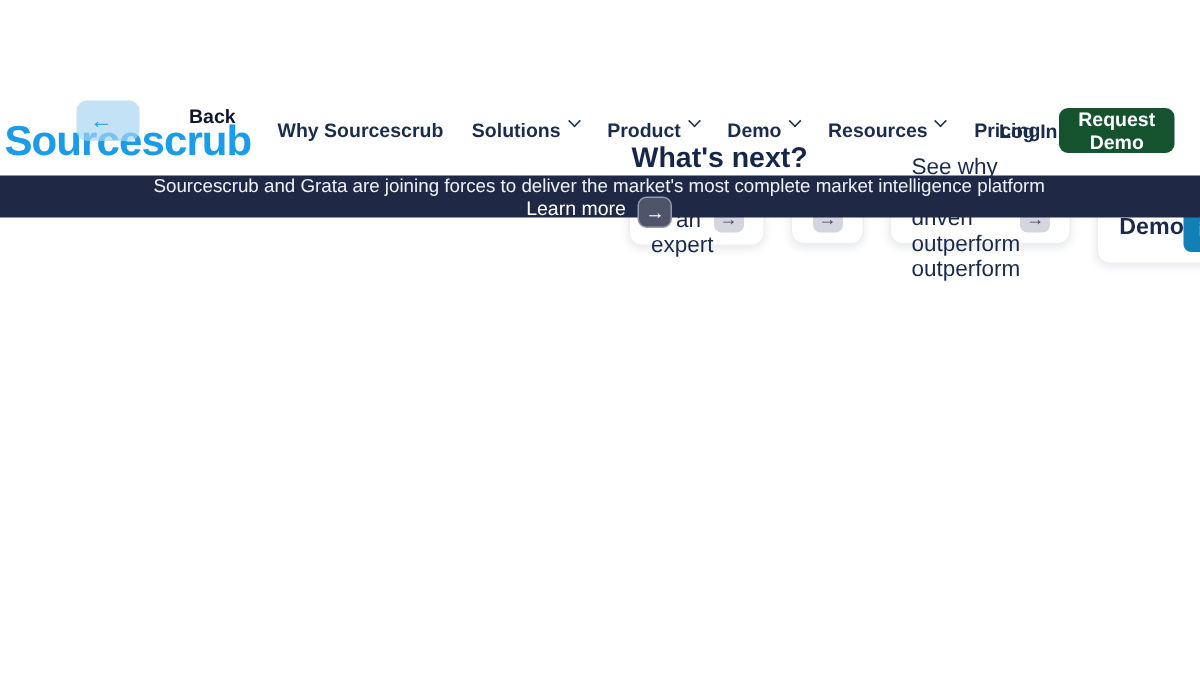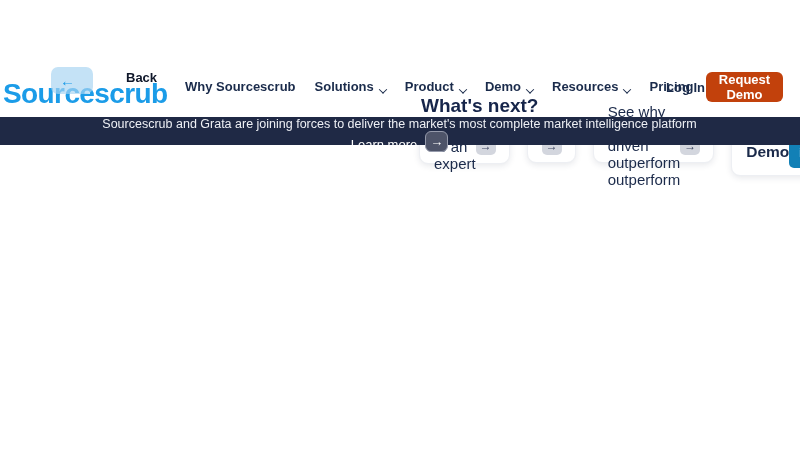--- a/index.html
+++ b/index.html
@@ -22,43 +22,43 @@
     color:#1b9ce8; font-size:15px; font-weight:bold;
   }
   .back-label {
     position:absolute; left:104px; top:70px; z-index:3;
     font-size:13px; font-weight:600; color:#0f172a;margin-left:22px;
   }
   .nav-links {
     position:absolute; left:185px; top:79px; display:flex; gap:19px;
     font-size:13px; font-weight:600; color:#1a2b4b; white-space:nowrap;
   }
-  .nav-item { display:flex; align-items:flex-end; cursor:pointer; }
+  .nav-item { display:flex; align-items:flex-start; cursor:pointer; }
   .chev {
     width:6px; height:6px; border-right:1.6px solid #1a2b4b; border-bottom:1.6px solid #1a2b4b;
     transform:rotate(45deg) translate(-1px,-1px); margin-left:6px; display:inline-block;
   }
   .login {
     position:absolute; left:666px; top:80px; font-size:13px; font-weight:700; color:#1a2b4b;
   }
   .demo-btn {
     position:absolute; left:706px; top:72px; width:77px; height:30px;
-    background:#c2410c; color:#ffffff; border:none; border-radius:6px;
+    background:#14532d; color:#ffffff; border:none; border-radius:6px;
     font-size:13px; font-weight:600; font-family:inherit;
     display:flex; align-items:center; justify-content:center; cursor:pointer;
   }
 
   
   .banner {
     position:absolute; left:0; top:117px; width:800px; height:28px; z-index:5;
     background:#1f2945; display:flex; align-items:center;
     padding:0 21px 0 20px; justify-content:space-between;flex-direction:column;
   }
   .banner-msg { color:#eef0f5; font-size:12.5px; }
-  .banner-right { display:flex; align-items:flex-end; gap:8px; }
+  .banner-right { display:flex; align-items:flex-start; gap:8px; }
   .banner-cta { color:#ffffff; font-size:13px; }
   .banner-arrow {
     width:23px; height:21px; border-radius:6px; background:#4e5469;
     border:1px solid #959aab; color:#ffffff; font-size:13px; line-height:19px;
     text-align:center; cursor:pointer;
   }
 
   
   .heading {
     position:absolute; left:421px; top:95px; z-index:1;

